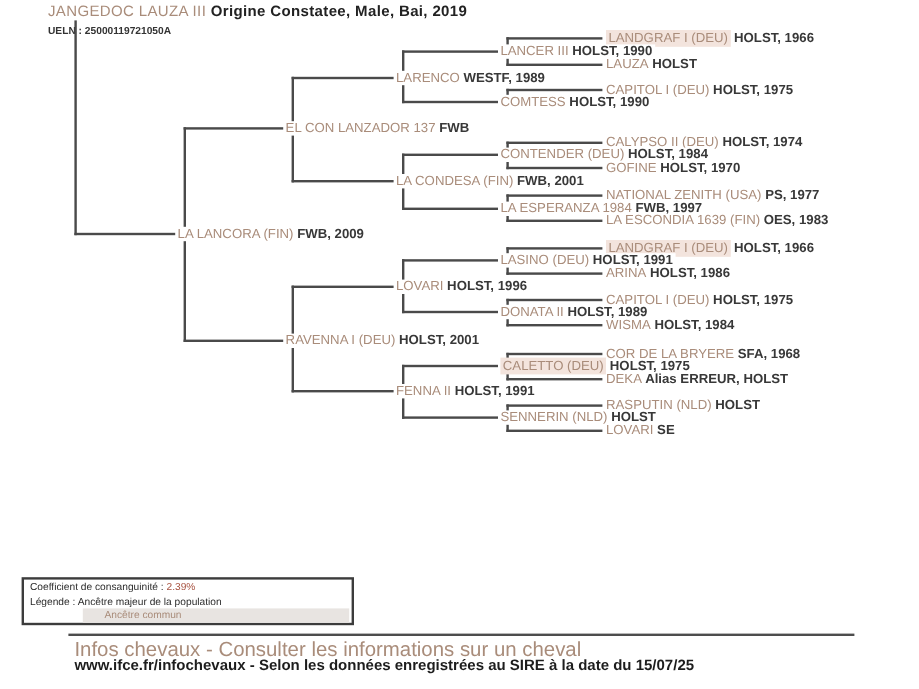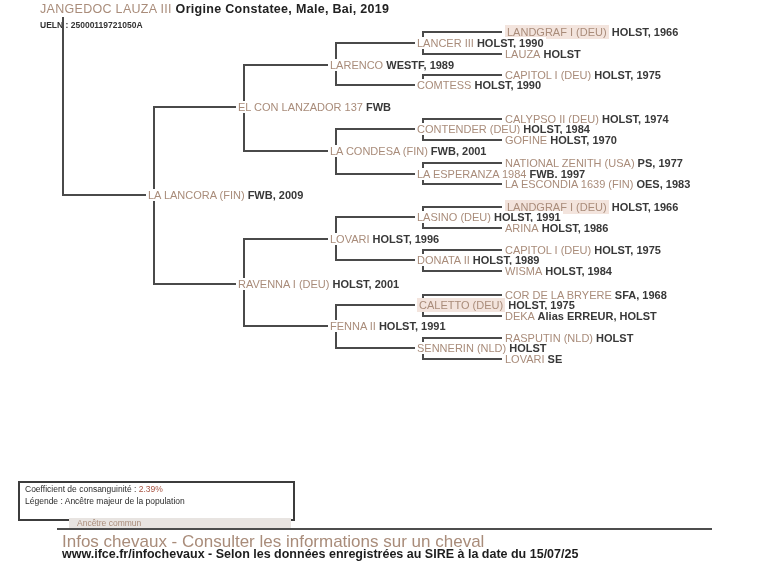--- a/index.html
+++ b/index.html
@@ -16,22 +16,22 @@
   #tree .node{position:absolute;white-space:nowrap;font-size:11px;line-height:12px;background:#fff;padding-right:2px;}
   #tree .nm{color:var(--name-color);font-weight:400;}
   #tree .nm.hl{background:var(--highlight);padding:1px 2px;}
   #tree .sfx{color:#383838;font-weight:700;}
   
   .legend{position:absolute;left:18px;top:481px;width:277px;height:40px;border:2px solid #3c3c3c;
           box-sizing:border-box;font-size:8.5px;line-height:11.5px;color:#2c2c2c;padding-top:1px;}
   .legend .row{padding-left:5px;white-space:nowrap;}
   .legend .coef-value{color:var(--accent-red);}
   .legend .major{font-weight:400;}
-  .legend .common-bar{margin-left:49px;margin-right:2px;background:var(--legend-bar);padding-left:8px;
-                      color:var(--name-color);margin-top:11px;}
+  .legend .common-bar{margin-left:49px;margin-right:2px;background:var(--legend-bar);padding-left:18px;
+                      color:var(--name-color);}
   
   .footer-rule{position:absolute;left:57px;top:528px;width:655px;height:2px;background:#4d4d4d;}
   .footer-l1{position:absolute;left:62px;top:532px;font-size:17px;color:var(--name-color);white-space:nowrap;}
   .footer-l2{position:absolute;left:62px;top:547px;font-size:12.5px;font-weight:600;color:#1d1d1d;white-space:nowrap;}
 </style>
 </head>
 <body>
 
 <div class="canvas">
 

